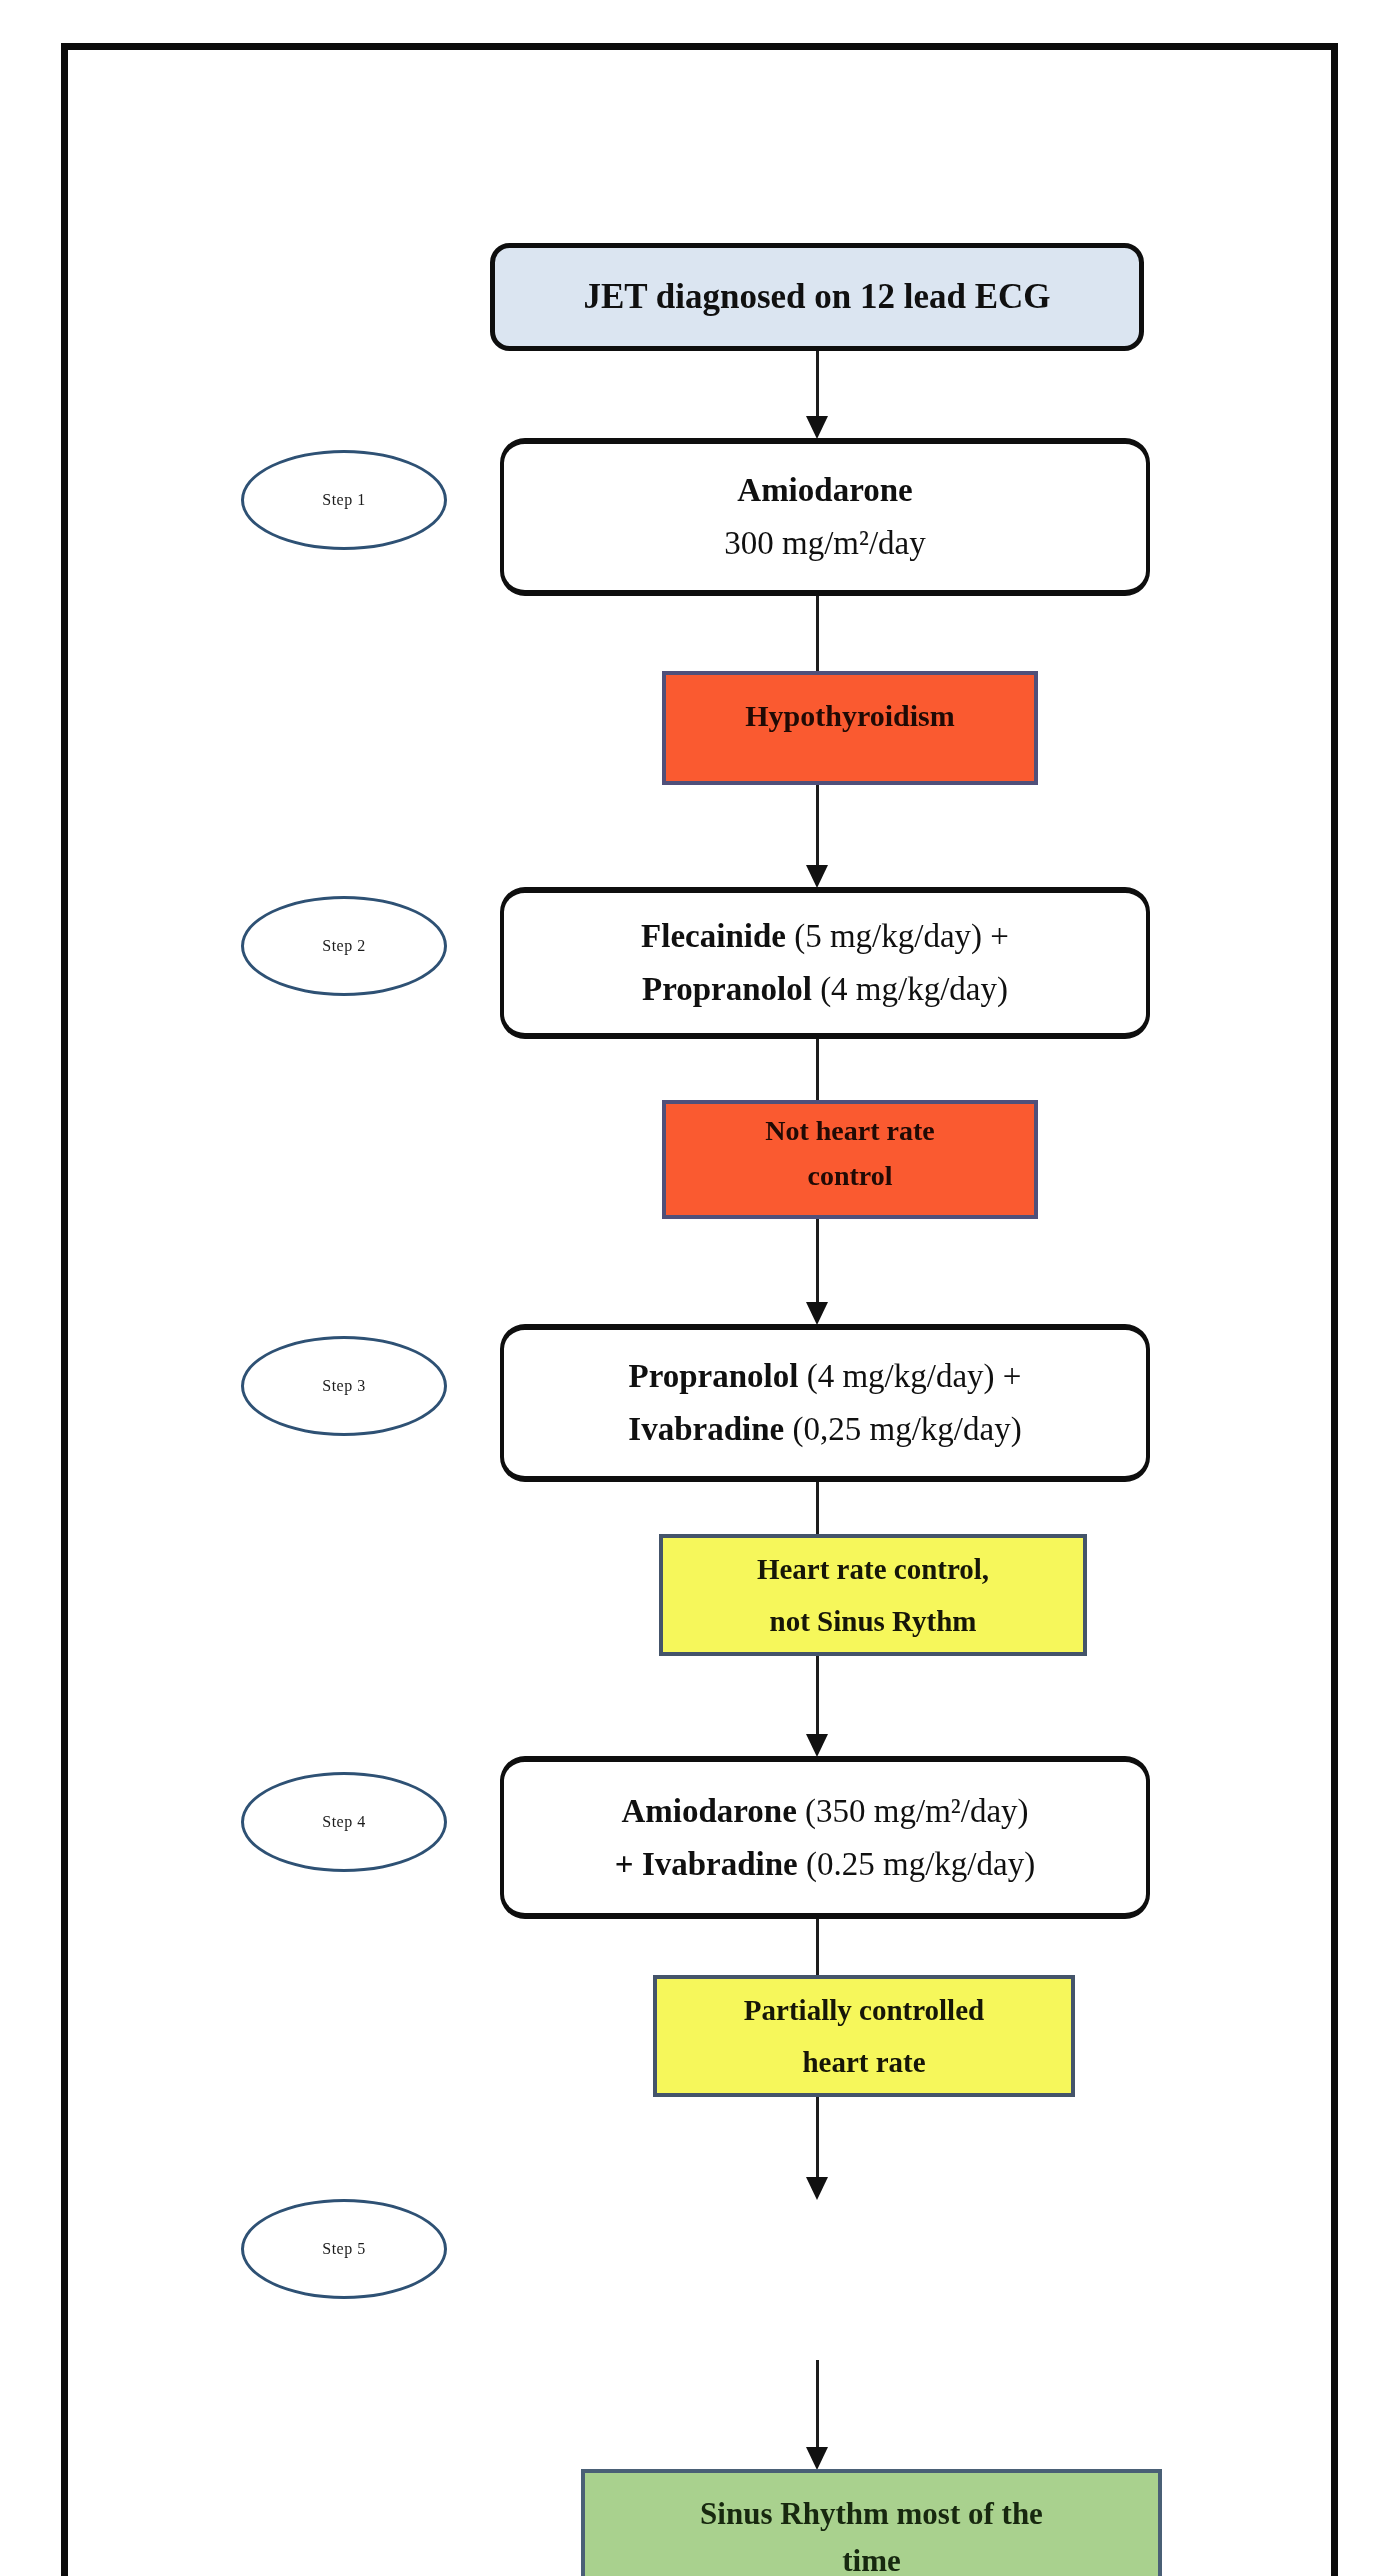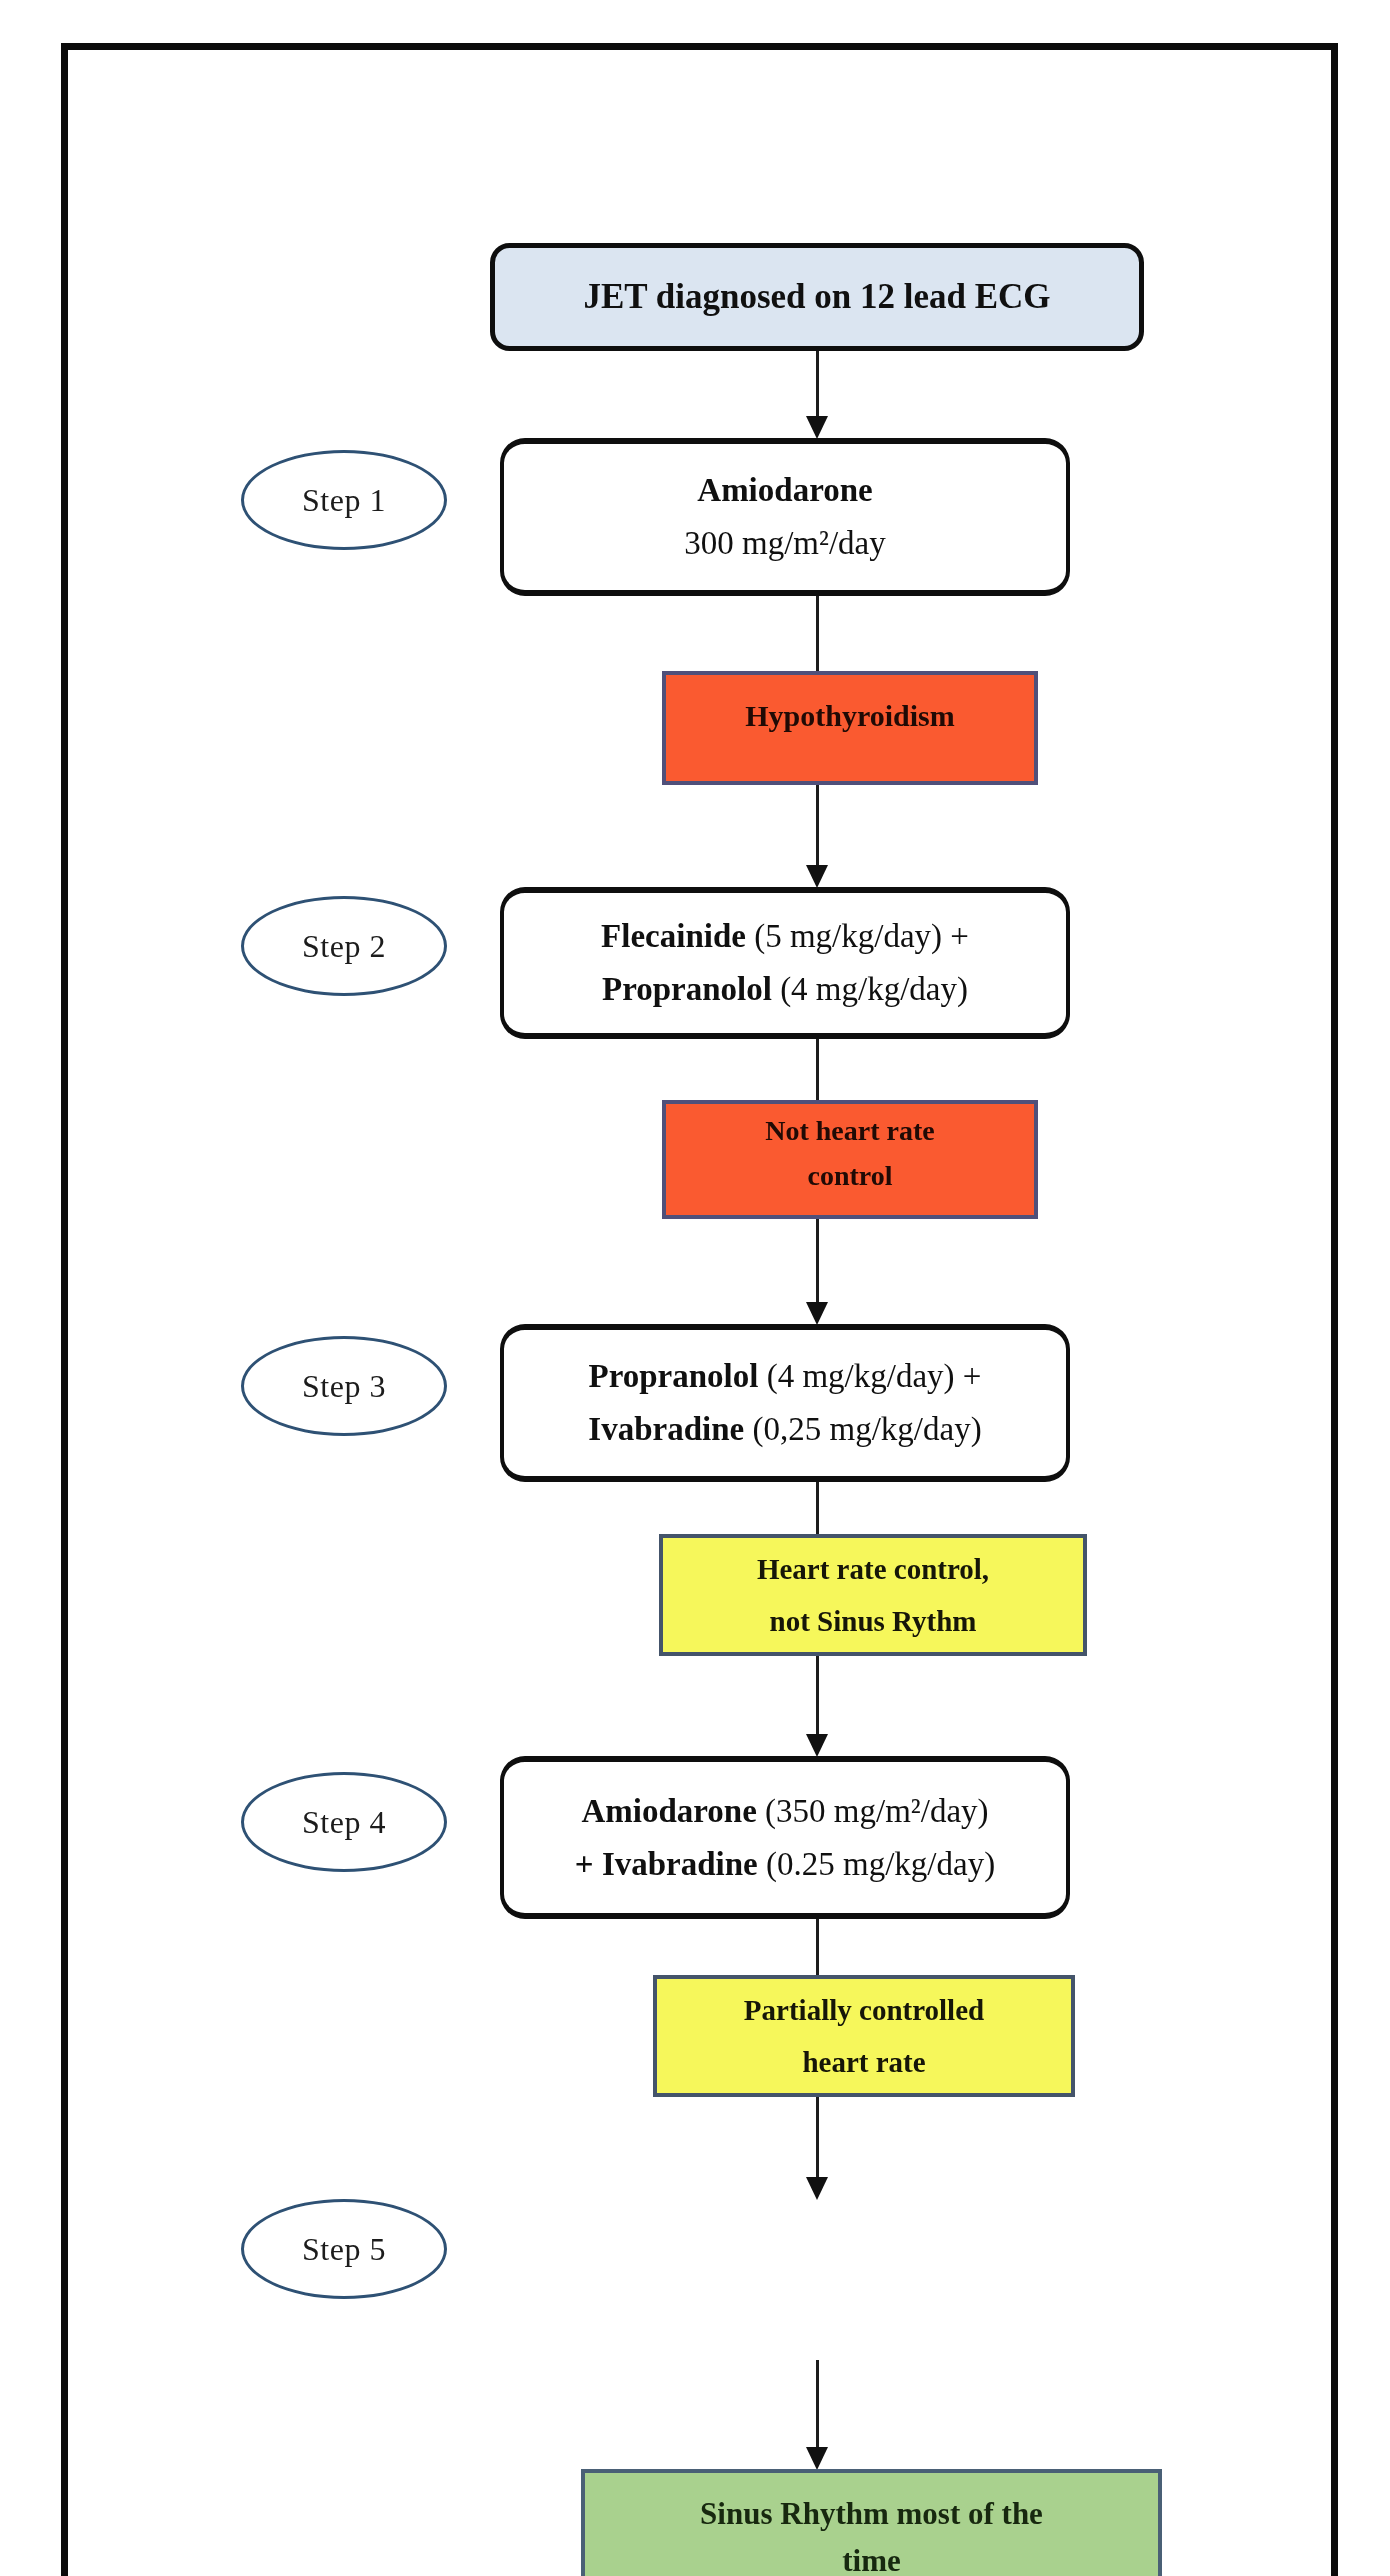--- a/index.html
+++ b/index.html
@@ -21,31 +21,31 @@
     position:absolute;box-sizing:border-box;
     display:flex;flex-direction:column;
     align-items:center;justify-content:center;
     text-align:left;
   }
   
   .oval{
     left:173px;width:206px;height:100px;
     border:3.6px solid #2e5174;border-radius:50%;
     background:#ffffff;
-    font-size:32px;color:#1c1c1c;
+    font-size:16px;color:#1c1c1c;
     letter-spacing:0.5px;
   }
   #oval1{top:400px}
   #oval2{top:846px}
   #oval3{top:1286px}
   #oval4{top:1722px}
   #oval5{top:2149px}
   
   .drug{
-    left:432px;width:570px;
+    left:432px;width:650px;
     background:#ffffff;
     border:4.1px solid #0e0e0e;
     border-top-width:6.7px;border-bottom-width:6.7px;
     border-radius:25px;
     font-size:33px;color:#101010;
     line-height:1.35;
     gap:8.2px;
   }
   #box1{top:388px;height:158px}
   #box2{top:837px;height:152px}

